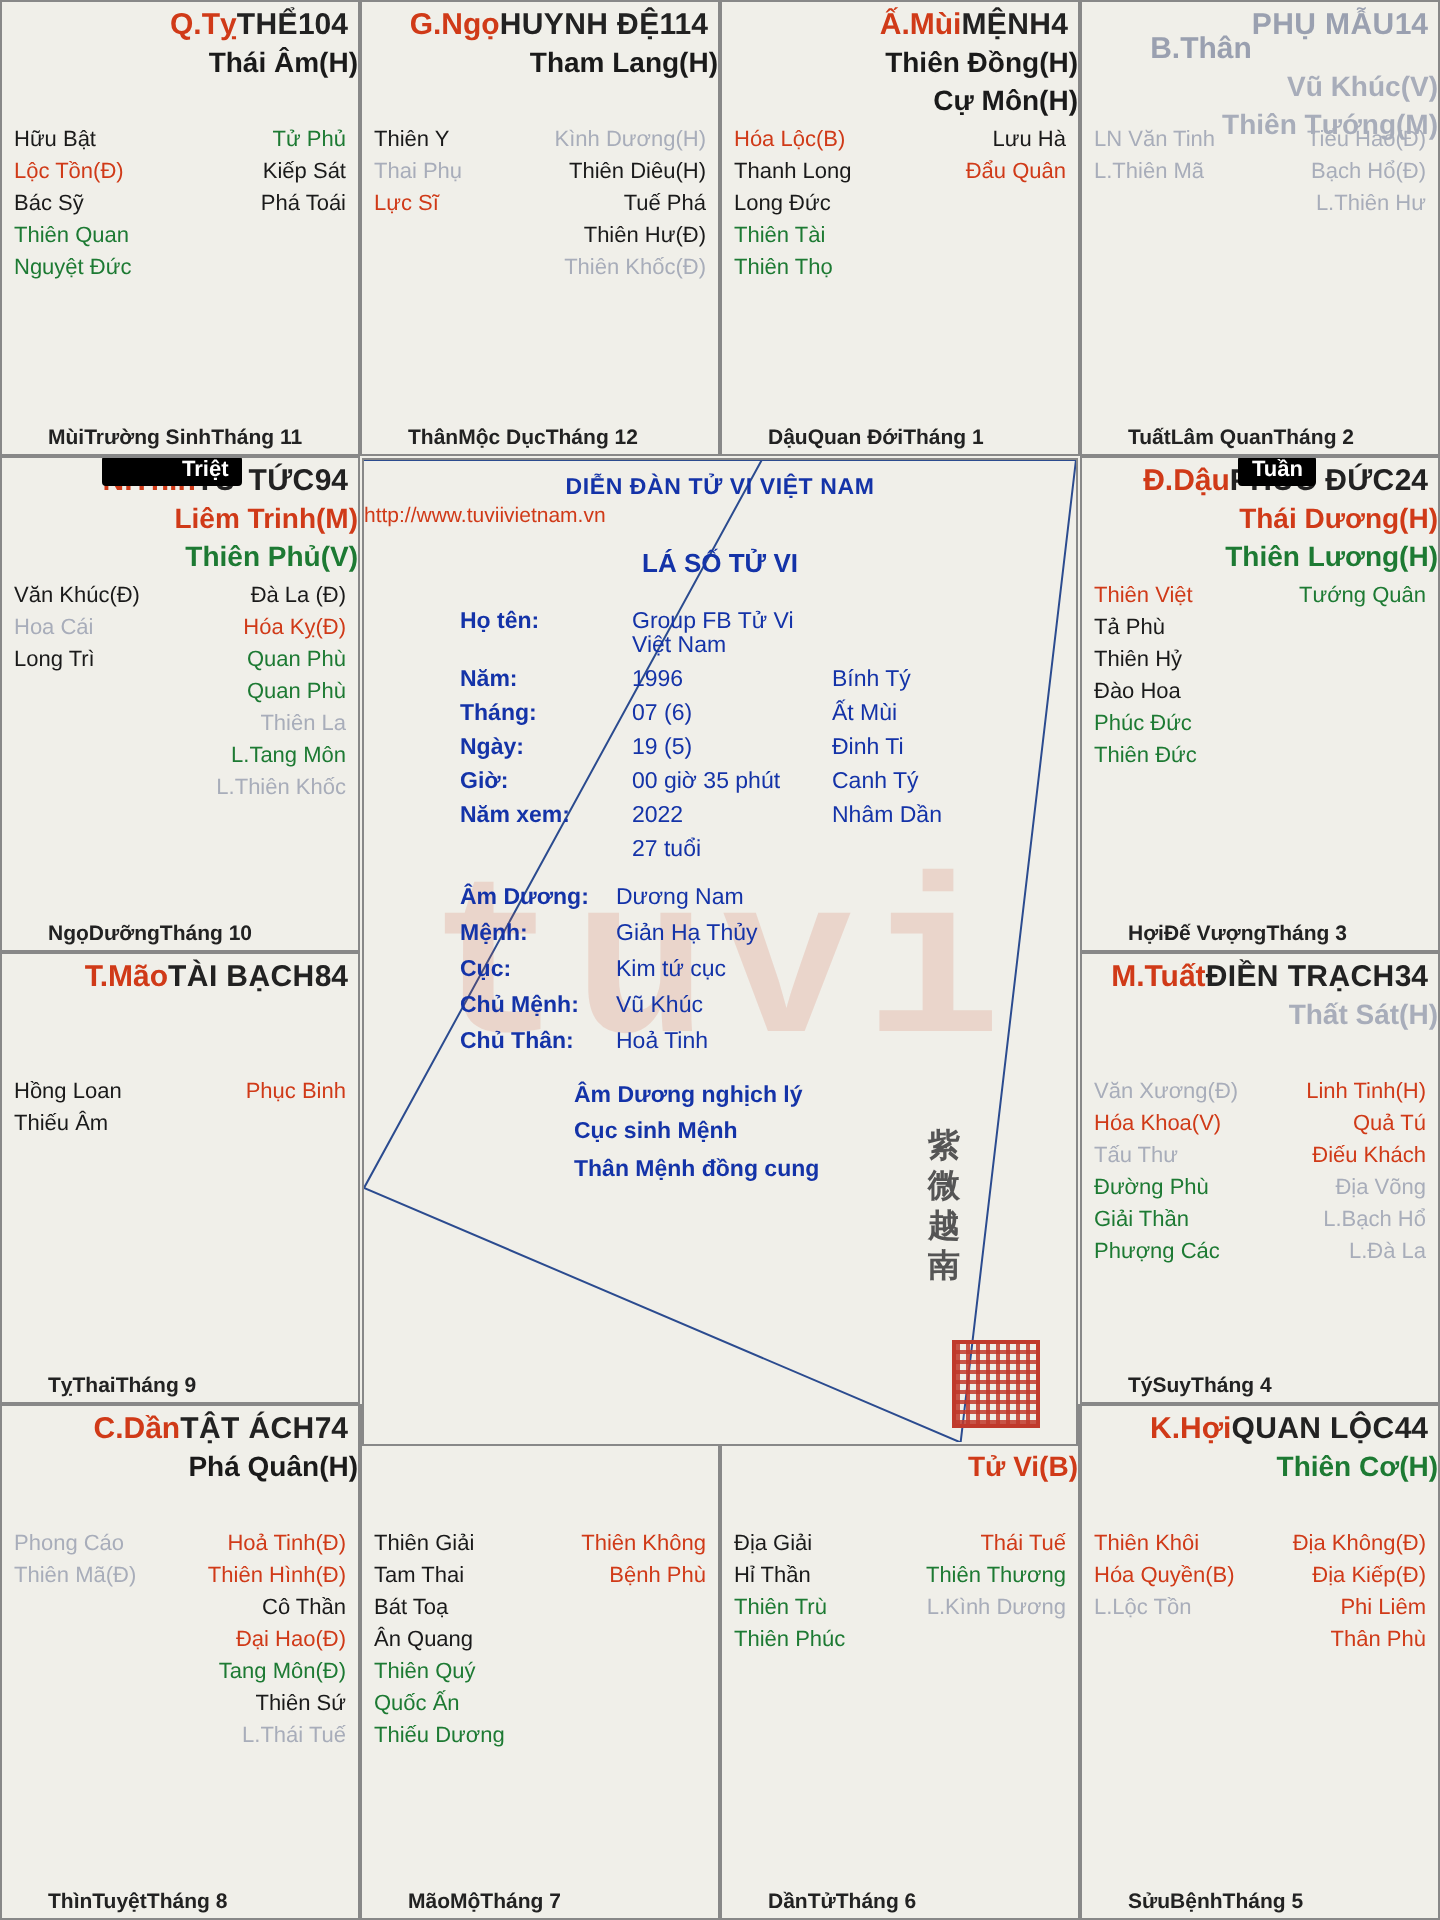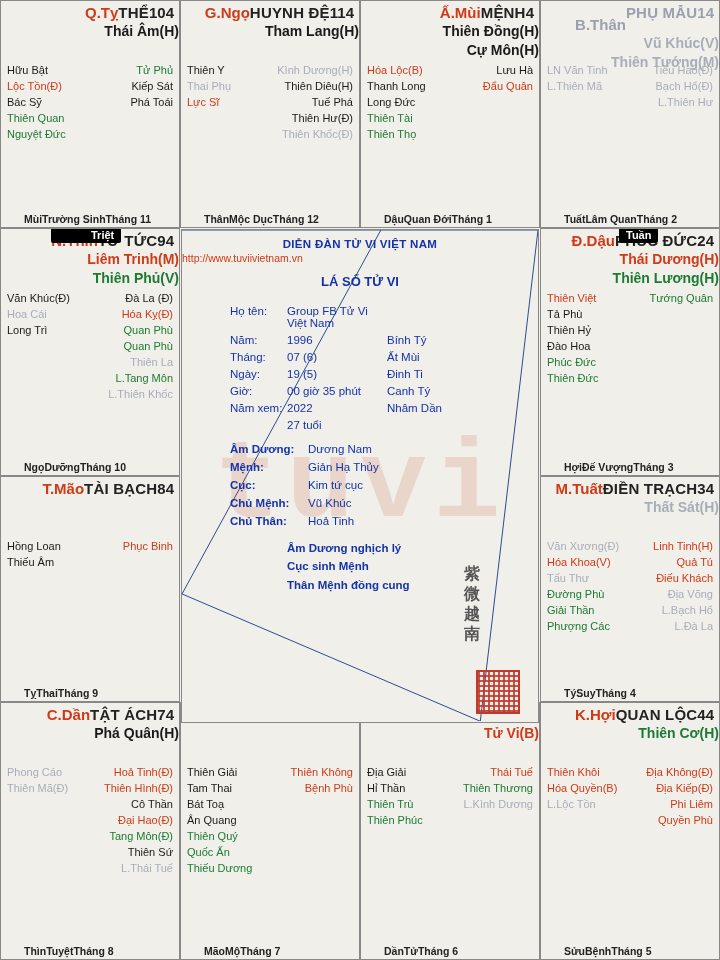--- a/index.html
+++ b/index.html
@@ -109,21 +109,21 @@
     font-size:13px;font-weight:bold;color:#1433a8;
     position:relative;z-index:2;
   }
   .info{
     position:relative;z-index:2;
     margin-top:16px;
     padding-left:48px;
     font-size:11.5px;
   }
   .info .row{display:flex;margin-bottom:5px;align-items:baseline;}
-  .info .lbl{width:57px;font-weight:normal;color:#1433a8;}
+  .info .lbl{width:86px;font-weight:bold;color:#1433a8;}
   .info .v1{width:100px;color:#1433a8;}
   .info .v2{color:#1433a8;}
   .info2{
     position:relative;z-index:2;
     margin-top:12px;padding-left:48px;font-size:11.5px;
   }
   .info2 .row{display:flex;margin-bottom:6px;}
   .info2 .lbl{width:78px;font-weight:bold;color:#1433a8;}
   .info2 .val{color:#1433a8;}
   .notes{
@@ -484,21 +484,21 @@
       <div class="cols">
         <div class="col">
           <div class="s-red">Thiên Khôi</div>
           <div class="s-red">Hóa Quyền(B)</div>
           <div class="s-grey">L.Lộc Tồn</div>
         </div>
         <div class="col right">
           <div class="s-red">Địa Không(Đ)</div>
           <div class="s-red">Địa Kiếp(Đ)</div>
           <div class="s-red">Phi Liêm</div>
-          <div class="s-red">Quyền Phù</div>
+          <div class="s-red">Thân Phù</div>
         </div>
       </div>
       <div class="footer">
         <span>Sửu</span>
         <span class="mid">Bệnh</span>
         <span>Tháng 5</span>
       </div>
     </div>
   </div>
 

